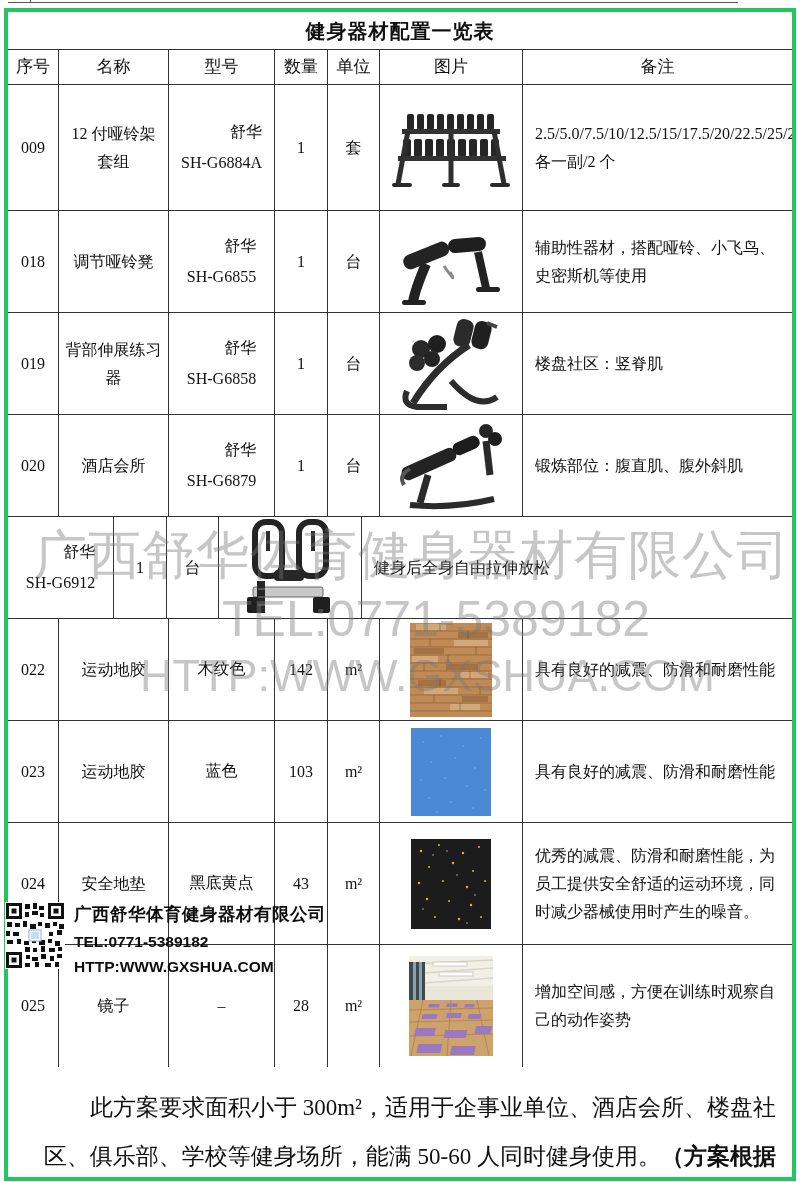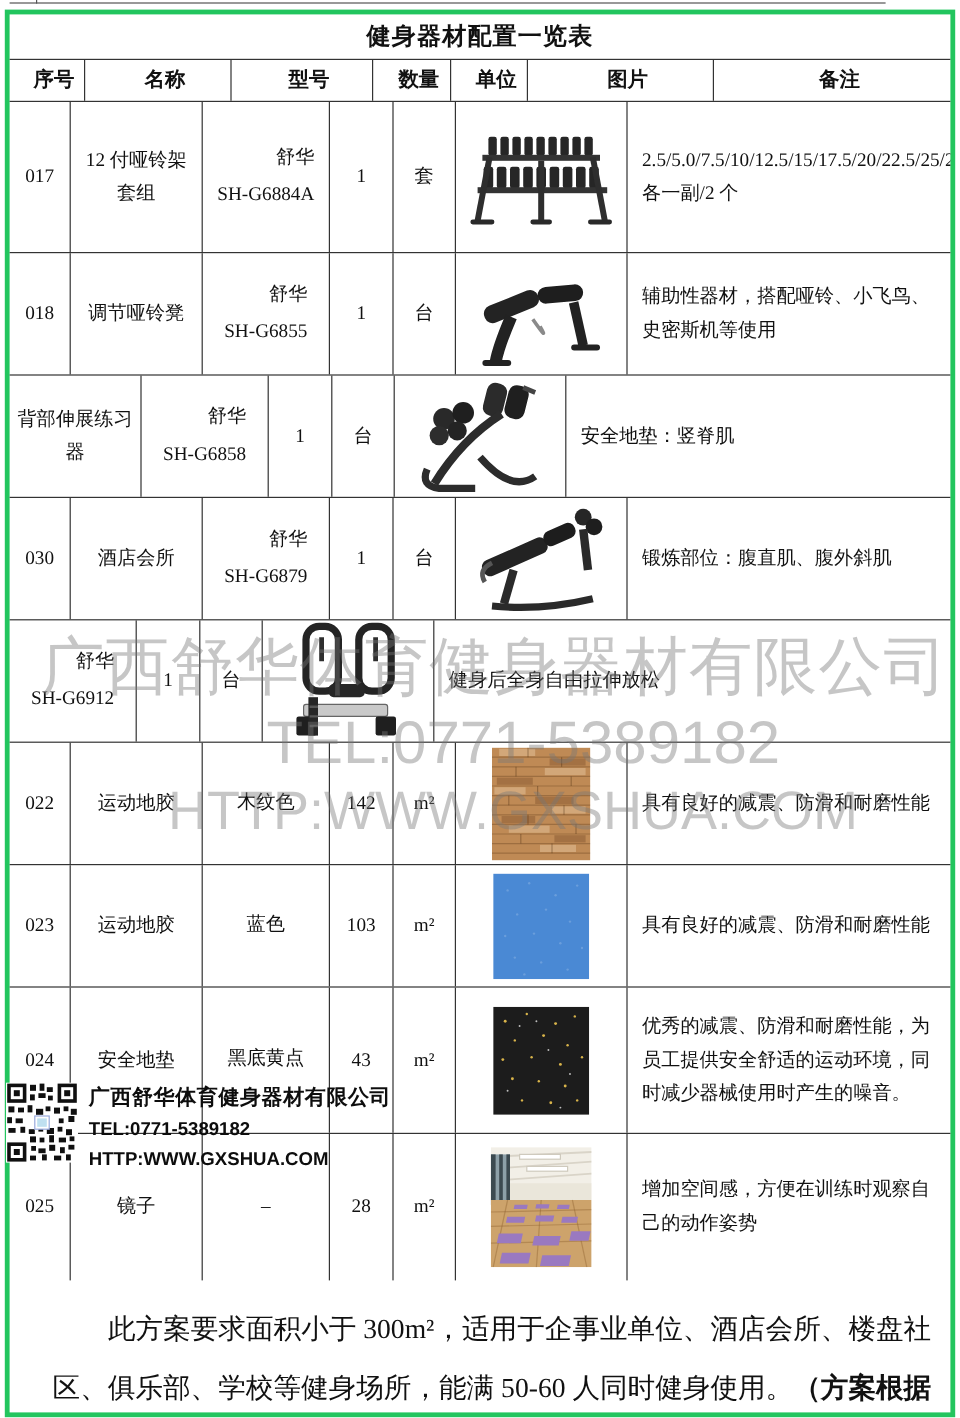--- a/index.html
+++ b/index.html
@@ -11,21 +11,21 @@
   .sheet { position:absolute; left:4px; top:8px; width:792px; border:4px solid #22c55e; background:transparent; }
   .trow { display:flex; border-bottom:1px solid #333; }
   .trow:last-child { border-bottom:none; }
   .cell { border-right:1px solid #333; display:flex; align-items:center; justify-content:center;
           text-align:center; font-size:16px; line-height:1.7; overflow:hidden; }
   .cell:last-child { border-right:none; }
 
   .title-row { height:38px; }
   .title-cell { width:100%; font-size:20px; font-weight:bold; letter-spacing:1px; border-right:none; }
   .head-row { height:35px; }
-  .head-row .cell { font-weight:bold; font-size:17px;margin-left:12px; }
+  .head-row .cell { font-weight:normal; font-size:17px; }
 
   .c-no    { width:51px; }
   .c-name  { width:110px; padding:0 6px; }
   .c-model { width:106px; padding:0 4px; white-space:pre-line; line-height:1.9;text-align:right; }
   .c-qty   { width:53px; }
   .c-unit  { width:52px; }
   .c-img   { width:143px; }
   .c-remark{ flex:1; justify-content:flex-start; text-align:left; padding:6px 12px; line-height:1.75; }
 
   #rows .trow:nth-child(1) { height:126px; }
@@ -73,21 +73,21 @@
     <div class="cell c-name">名称</div>
     <div class="cell c-model">型号</div>
     <div class="cell c-qty">数量</div>
     <div class="cell c-unit">单位</div>
     <div class="cell c-img">图片</div>
     <div class="cell c-remark" style="justify-content:center;text-align:center">备注</div>
   </div>
 
   <div id="rows">
   <div class="trow">
-    <div class="cell c-no">017</div>
+    <div class="cell c-no">009</div>
     <div class="cell c-name">12 付哑铃架套组</div>
     <div class="cell c-model">舒华
 SH-G6884A</div>
     <div class="cell c-qty">1</div>
     <div class="cell c-unit">套</div>
     <div class="cell c-img">
   <svg class="photo-svg" width="122" height="88" viewBox="0 0 122 88">
     <g fill="#262626">
       <rect x="17" y="10" width="7" height="16" rx="2"></rect>
               <rect x="27" y="10" width="7" height="16" rx="2"></rect>
@@ -142,44 +142,45 @@
     <path d="M82,38 L90,74" stroke="#222" stroke-width="8" fill="none"></path>
     <path d="M48,52 Q62,72 54,58" stroke="#8a8a8a" stroke-width="3" fill="none"></path>
     <rect x="6" y="86" width="24" height="5" rx="2.5" fill="#222"></rect>
     <rect x="80" y="73" width="24" height="5" rx="2.5" fill="#222"></rect>
   </svg>
 </div>
     <div class="cell c-remark">辅助性器材，搭配哑铃、小飞鸟、史密斯机等使用</div>
   </div>
 
   <div class="trow">
+    <div class="cell c-no">019</div>
     <div class="cell c-name">背部伸展练习器</div>
     <div class="cell c-model">舒华
 SH-G6858</div>
     <div class="cell c-qty">1</div>
     <div class="cell c-unit">台</div>
     <div class="cell c-img">
   <svg class="photo-svg" width="105" height="98" viewBox="0 0 105 98">
     <rect x="56" y="4" width="17" height="28" rx="7" fill="#2b2b2b" transform="rotate(14 64 18)"></rect>
     <rect x="74" y="6" width="17" height="28" rx="7" fill="#1f1f1f" transform="rotate(14 82 20)"></rect>
     <path d="M88,8 L98,12" stroke="#444" stroke-width="4"></path>
     <circle cx="22" cy="34" r="9" fill="#292929"></circle>
             <circle cx="38" cy="29" r="9" fill="#1f1f1f"></circle>
     <circle cx="18" cy="48" r="8" fill="#2d2d2d"></circle>
             <circle cx="33" cy="44" r="8" fill="#242424"></circle>
     <path d="M14,88 C30,62 48,44 70,30" stroke="#2c2c2c" stroke-width="7" fill="none"></path>
     <path d="M8,76 Q2,90 18,92 L48,92" stroke="#2c2c2c" stroke-width="6" fill="none"></path>
     <path d="M52,66 Q78,96 98,82" stroke="#2c2c2c" stroke-width="6" fill="none"></path>
   </svg>
 </div>
-    <div class="cell c-remark">安全地垫：竖脊肌</div>
-  </div>
-
-  <div class="trow">
-    <div class="cell c-no">030</div>
+    <div class="cell c-remark">楼盘社区：竖脊肌</div>
+  </div>
+
+  <div class="trow">
+    <div class="cell c-no">020</div>
     <div class="cell c-name">酒店会所</div>
     <div class="cell c-model">舒华
 SH-G6879</div>
     <div class="cell c-qty">1</div>
     <div class="cell c-unit">台</div>
     <div class="cell c-img">
   <svg class="photo-svg" width="115" height="98" viewBox="0 0 115 98">
     <rect x="6" y="40" width="58" height="14" rx="6" fill="#232323" transform="rotate(-24 35 47)"></rect>
     <rect x="58" y="22" width="28" height="13" rx="6" fill="#1d1d1d" transform="rotate(-24 72 28)"></rect>
     <circle cx="92" cy="14" r="7" fill="#262626"></circle>

